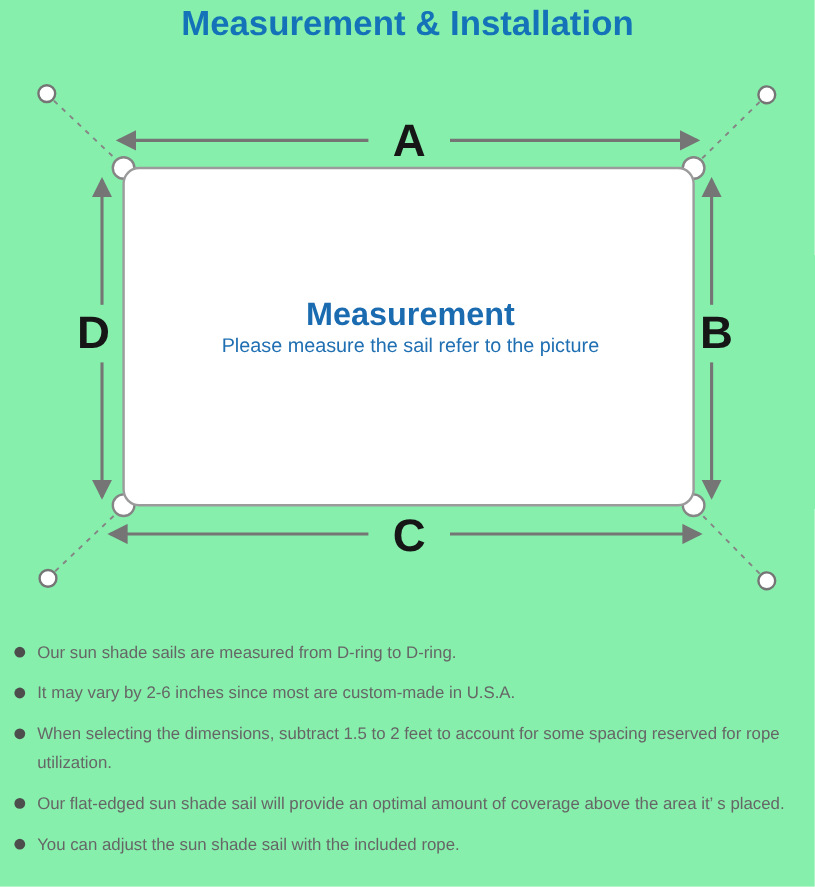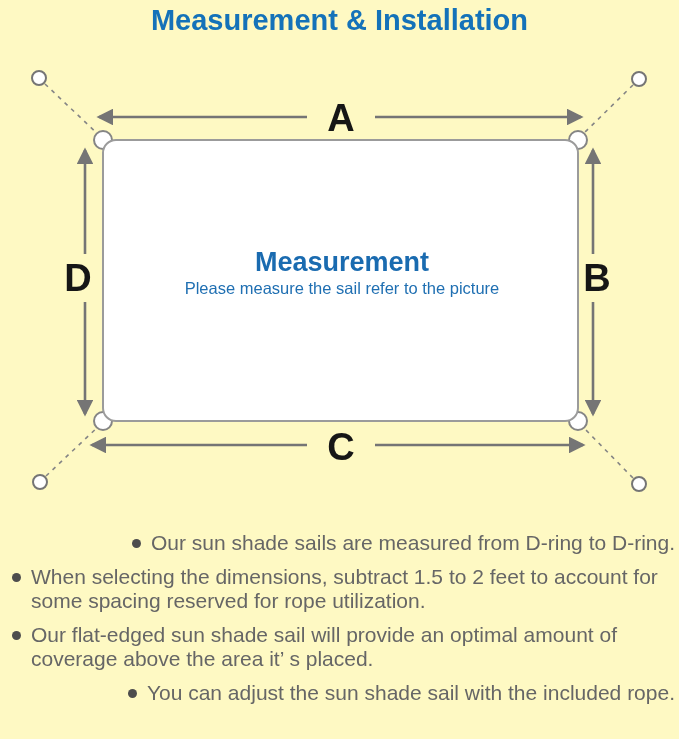--- a/index.html
+++ b/index.html
@@ -5,21 +5,21 @@
   html, body {
     margin: 0;
     padding: 0;
     background: #ffffff;
     font-family: "Liberation Sans", sans-serif;
   }
   .page {
     position: relative;
     width: 679px;
     height: 739px;
-    background: #fef9c3;
+    background: #86efac;
     overflow: hidden;
   }
   .header {
     height: 60px;
     text-align: center;
   }
   .header h1 {
     margin: 0;
     padding-top: 4px;
     font-size: 29px;
@@ -70,23 +70,22 @@
     font-size: 16.5px;
   }
   .notes {
     padding: 21px 4px 0 10px;
   }
   .note-item {
     display: flex;
     align-items: flex-start;
     margin-bottom: 10px;
     color: #666666;
-    font-size: 21px;
+    font-size: 14px;
     line-height: 24px;
-    justify-content: flex-end;
   }
   .bullet {
     flex: 0 0 auto;
     width: 9px;
     height: 9px;
     border-radius: 50%;
     background: #4d4d4d;
     margin: 8px 10px 0 2px;
   }
 </style>
@@ -146,20 +145,24 @@
     </svg>
   </div>
 
   <div class="notes">
     <div class="note-item">
       <span class="bullet"></span>
       <span>Our sun shade sails are measured from D-ring to D-ring.</span>
     </div>
     <div class="note-item">
       <span class="bullet"></span>
+      <span>It may vary by 2-6 inches since most are custom-made in U.S.A.</span>
+    </div>
+    <div class="note-item">
+      <span class="bullet"></span>
       <span>When selecting the dimensions, subtract 1.5 to 2 feet to account for some spacing reserved for rope utilization.</span>
     </div>
     <div class="note-item">
       <span class="bullet"></span>
       <span>Our flat-edged sun shade sail will provide an optimal amount of coverage above the area it’ s placed.</span>
     </div>
     <div class="note-item">
       <span class="bullet"></span>
       <span>You can adjust the sun shade sail with the included rope.</span>
     </div>

